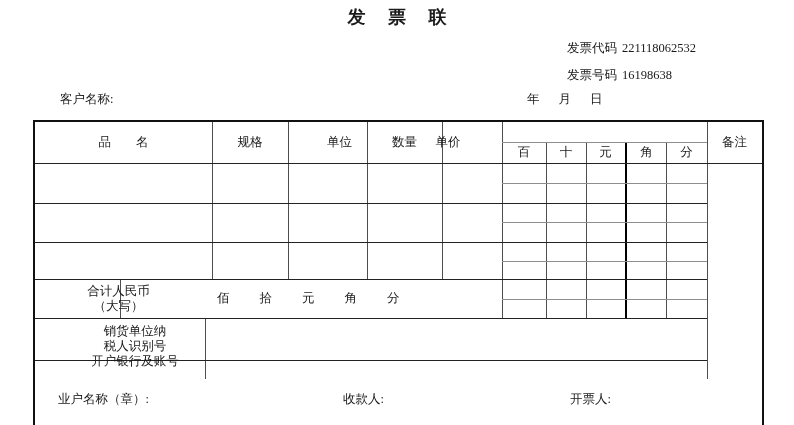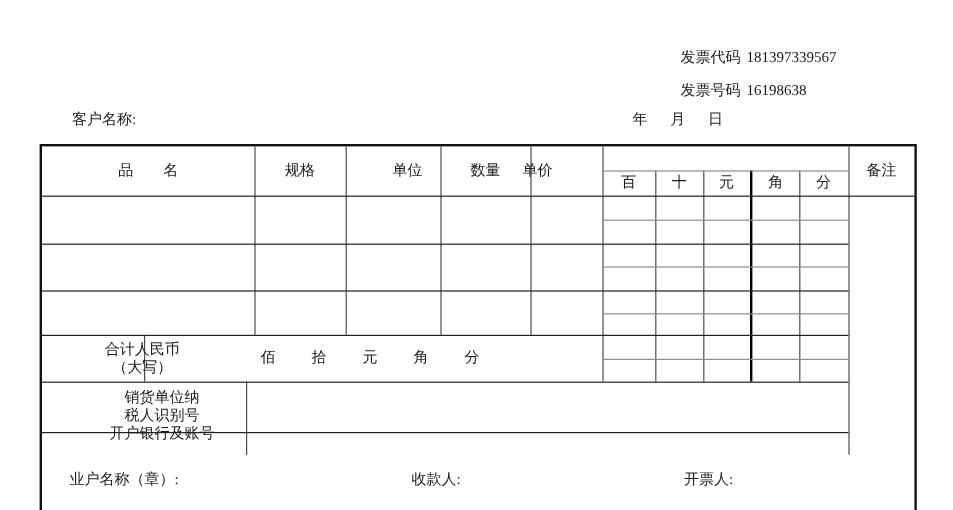--- a/index.html
+++ b/index.html
@@ -41,24 +41,25 @@
   .cell.two-line{flex-direction:column;}
   #total-digits-cell{justify-content:flex-start;padding-left:97px;gap:30px;box-sizing:border-box;}
   .shift-right{padding-left:30px;box-sizing:border-box;}
   #date-group{display:flex;gap:19px;}
 </style>
 </head>
 <body>
 
 <div id="page">
 
+  <div id="form-title" class="abs">发 票 联</div>
 
   <div class="abs t12 code-line" style="left:567px;top:41px;">
     <span>发票代码</span>
-    <span>181397339567</span>
+    <span>221118062532</span>
   </div>
   <div class="abs t12 code-line" style="left:567px;top:68px;">
     <span>发票号码</span>
     <span>16198638</span>
   </div>
 
   <div class="abs t12" style="left:60px;top:92px;">客户名称:</div>
   <div id="date-group" class="abs t12" style="left:527px;top:92px;">
     <span>年</span>
     <span>月</span>

